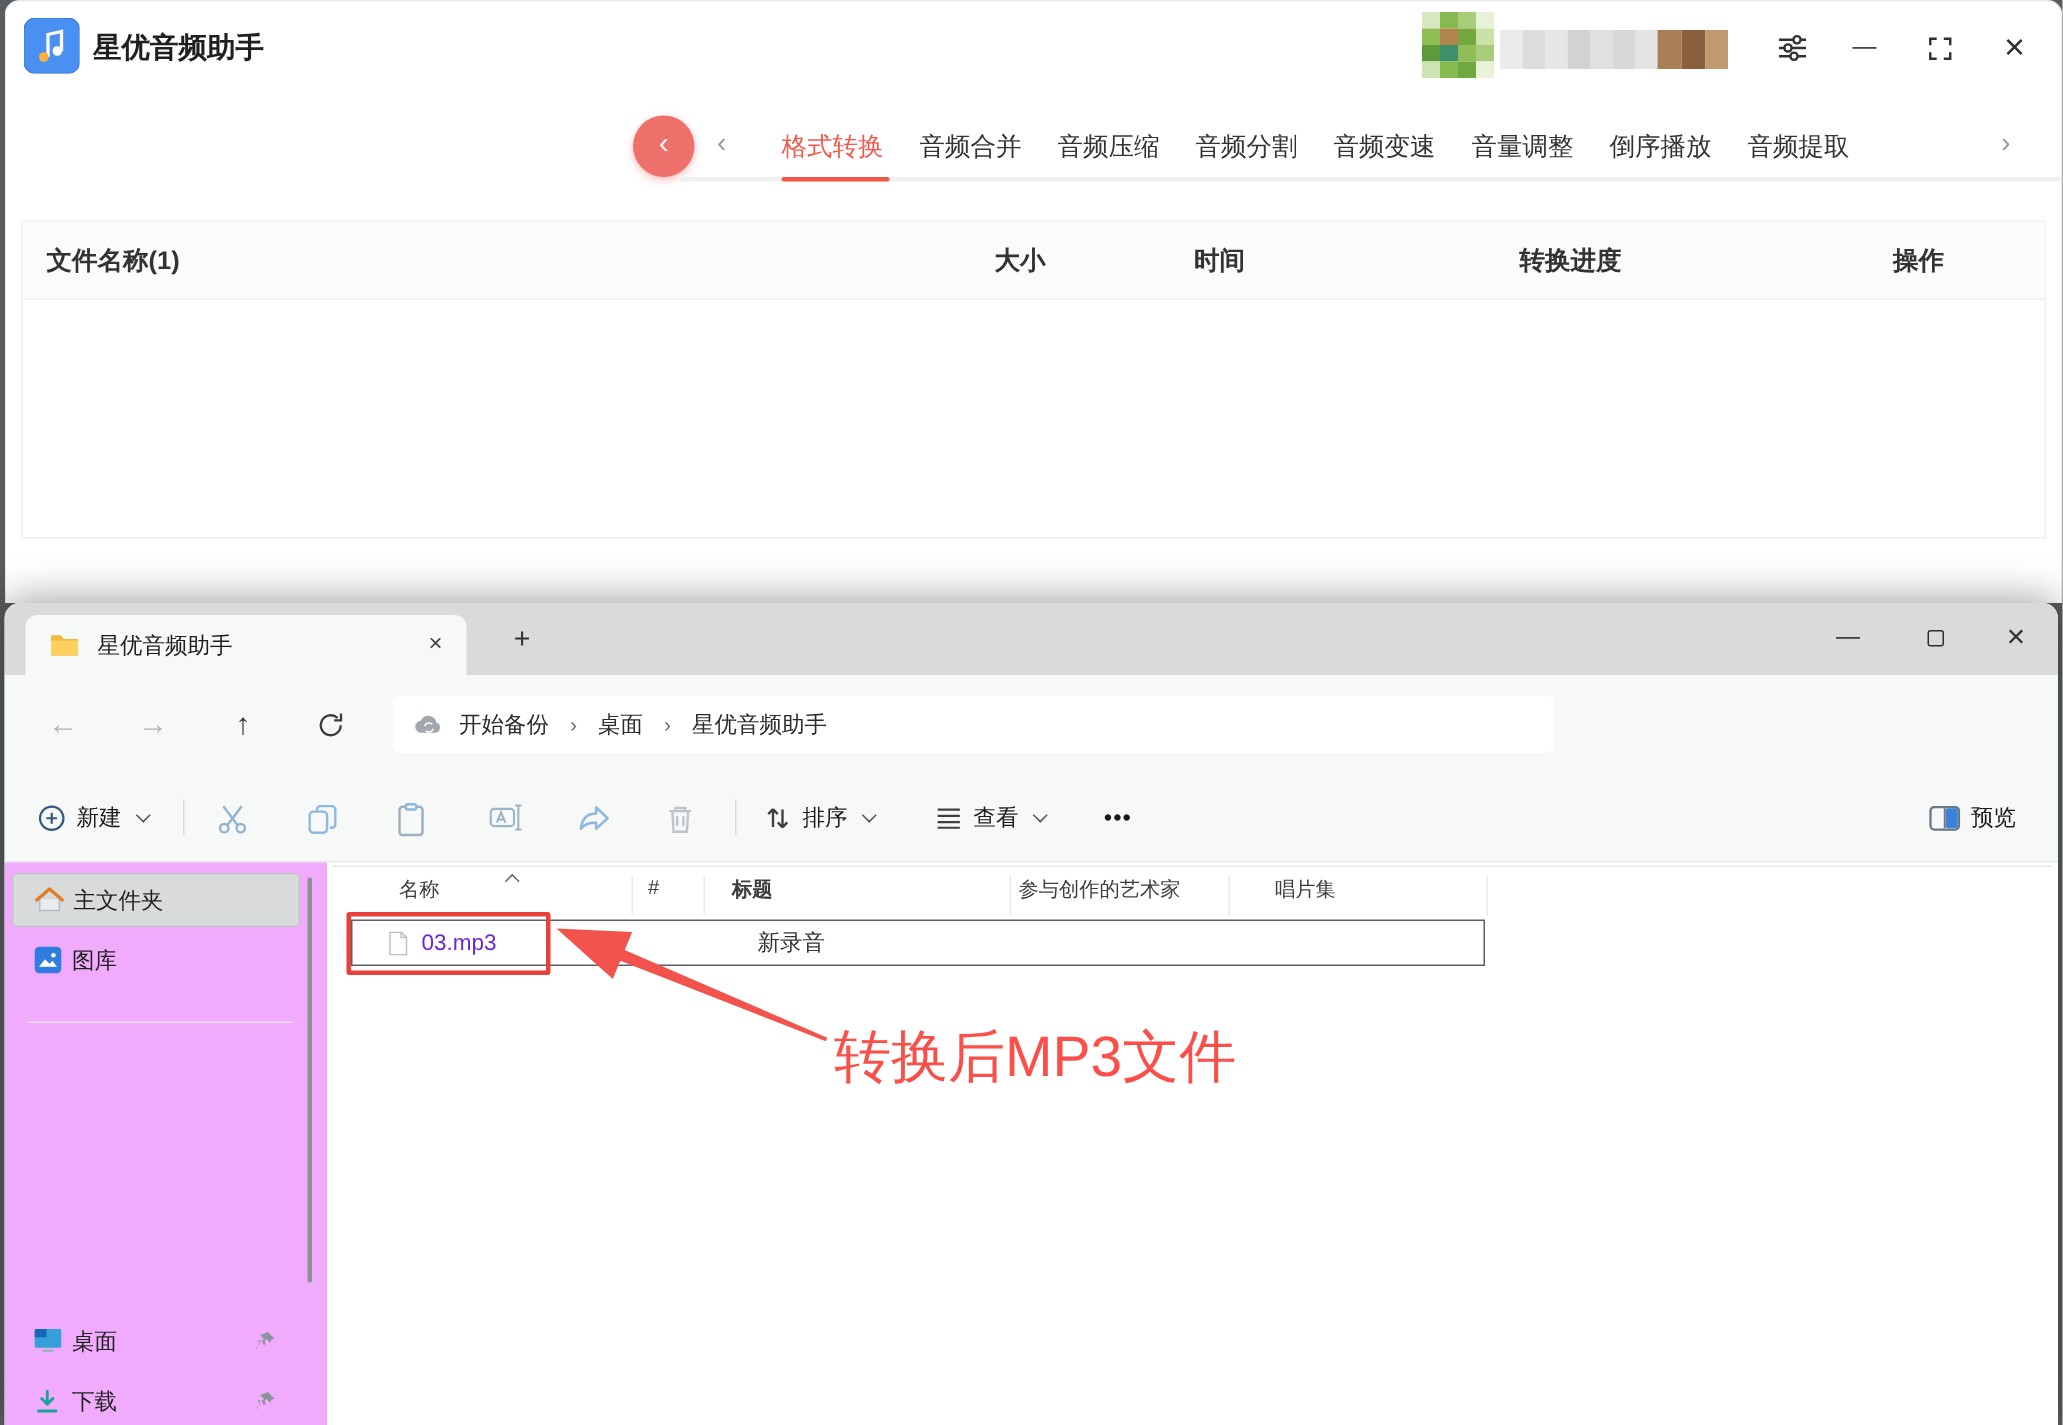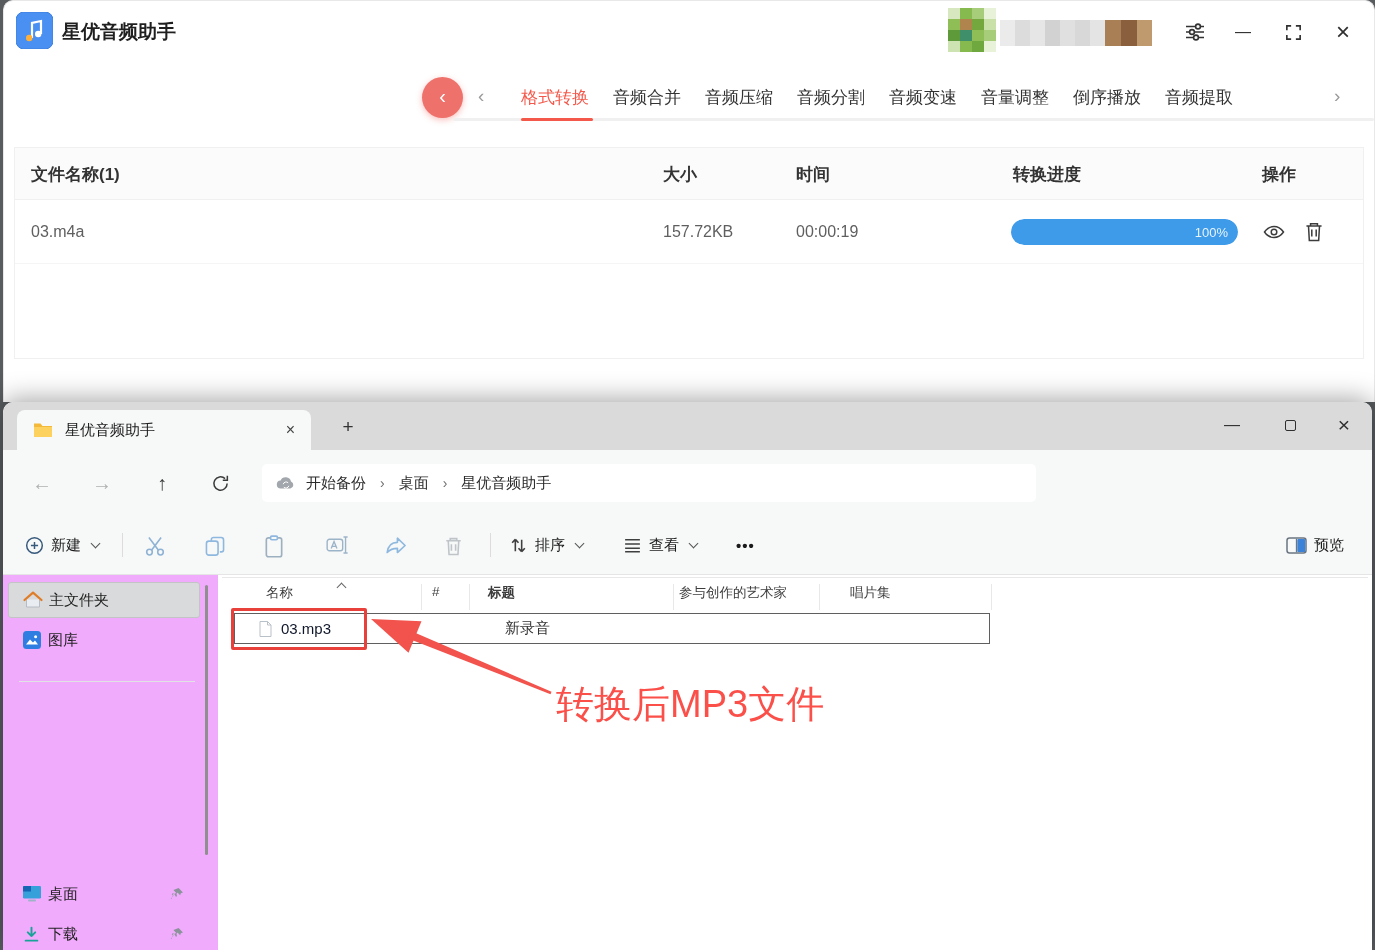--- a/index.html
+++ b/index.html
@@ -97,21 +97,21 @@
   .list-topline { position:absolute; left:4px; top:2px; right:4px; height:1px; background:#e8e8e8; }
   .list-header { position:absolute; left:0; top:3px; right:0; height:28px; font-size:13.5px; color:#3d3d3d; }
   .list-header span { position:absolute; top:6px; white-space:nowrap; cursor:pointer; }
   .lh-name { left:48px; } .lh-num { left:214px; } .lh-title { left:270px;font-weight:bold; } .lh-artist { left:461px; } .lh-album { left:632px; }
   .sort-caret { position:absolute; left:120px; top:0; width:7px; height:7px; border-left:1.2px solid #666;
                 border-top:1.2px solid #666; transform:rotate(45deg); }
   .col-div { position:absolute; top:3px; width:1px; height:26px; background:#e8e8e8; }
 
   .sel-row { position:absolute; left:16px; top:38px; width:756px; height:31px; border:1px solid #5f5f5f;
              background:#fff; display:flex; align-items:center; cursor:pointer; }
-  .sel-row .fname { position:absolute; left:46px; font-size:15px; color:#0f172a; }
+  .sel-row .fname { position:absolute; left:46px; font-size:15px; color:#6d28d9; }
   .sel-row .ftitle { position:absolute; left:270px; font-size:15px; color:#333; }
   .file-ico { position:absolute; left:24px; top:7px; }
 
   .red-box { position:absolute; left:13px; top:33px; width:136px; height:42px; border:3.5px solid #e8413c; border-radius:2px; }
   .annot-arrow { position:absolute; left:145px; top:27px; width:200px; height:100px; }
   .annot-text { position:absolute; left:338px; top:104px; font-size:38px; color:#fb4f49; white-space:nowrap; }
 </style>
 </head>
 <body>
 
@@ -193,41 +193,20 @@
   <div class="abs tabs-activeline"></div>
 
   <div class="abs file-table">
     <div class="ft-header">
       <span class="col-name">文件名称(1)</span>
       <span class="col-size">大小</span>
       <span class="col-time">时间</span>
       <span class="col-prog">转换进度</span>
       <span class="col-act">操作</span>
     </div>
-    <div class="ft-row">
-      <span class="col-name">03.m4a</span>
-      <span class="col-size">157.72KB</span>
-      <span class="col-time">00:00:19</span>
-      <div class="progress-track">
-        <div class="progress-fill" style="width: 100%;">
-          <span class="progress-label">100%</span>
-        </div>
-      </div>
-      <div class="row-action act-eye">
-        <svg width="24" height="24" viewBox="0 0 24 24" fill="none" stroke="#3c3c3c" stroke-width="1.5">
-          <path d="M2.5 12s3.8-5.5 9.5-5.5S21.5 12 21.5 12 17.7 17.5 12 17.5 2.5 12 2.5 12z"></path>
-          <circle cx="12" cy="12" r="2.8"></circle>
-        </svg>
-      </div>
-      <div class="row-action act-del">
-        <svg width="22" height="23" viewBox="0 0 16 16" fill="none" stroke="#3c3c3c" stroke-width="1.1">
-          <path d="M2.5 4h11M5.5 4V2.4h5V4M4 4l.6 10.5h6.8L12 4M6.4 6.6v5M9.6 6.6v5"></path>
-        </svg>
-      </div>
-    </div>
   </div>
 </div>
 
 <div id="explorer">
 
   <div class="ex-tabbar">
     <div class="ex-tab">
       <svg width="20" height="16" viewBox="0 0 20 16">
         <path d="M1 1.5h6.5l2 2.5H19v11H1z" fill="#f3b93a"></path>
         <path d="M1 5h18v10H1z" fill="#fcd15e"></path>

